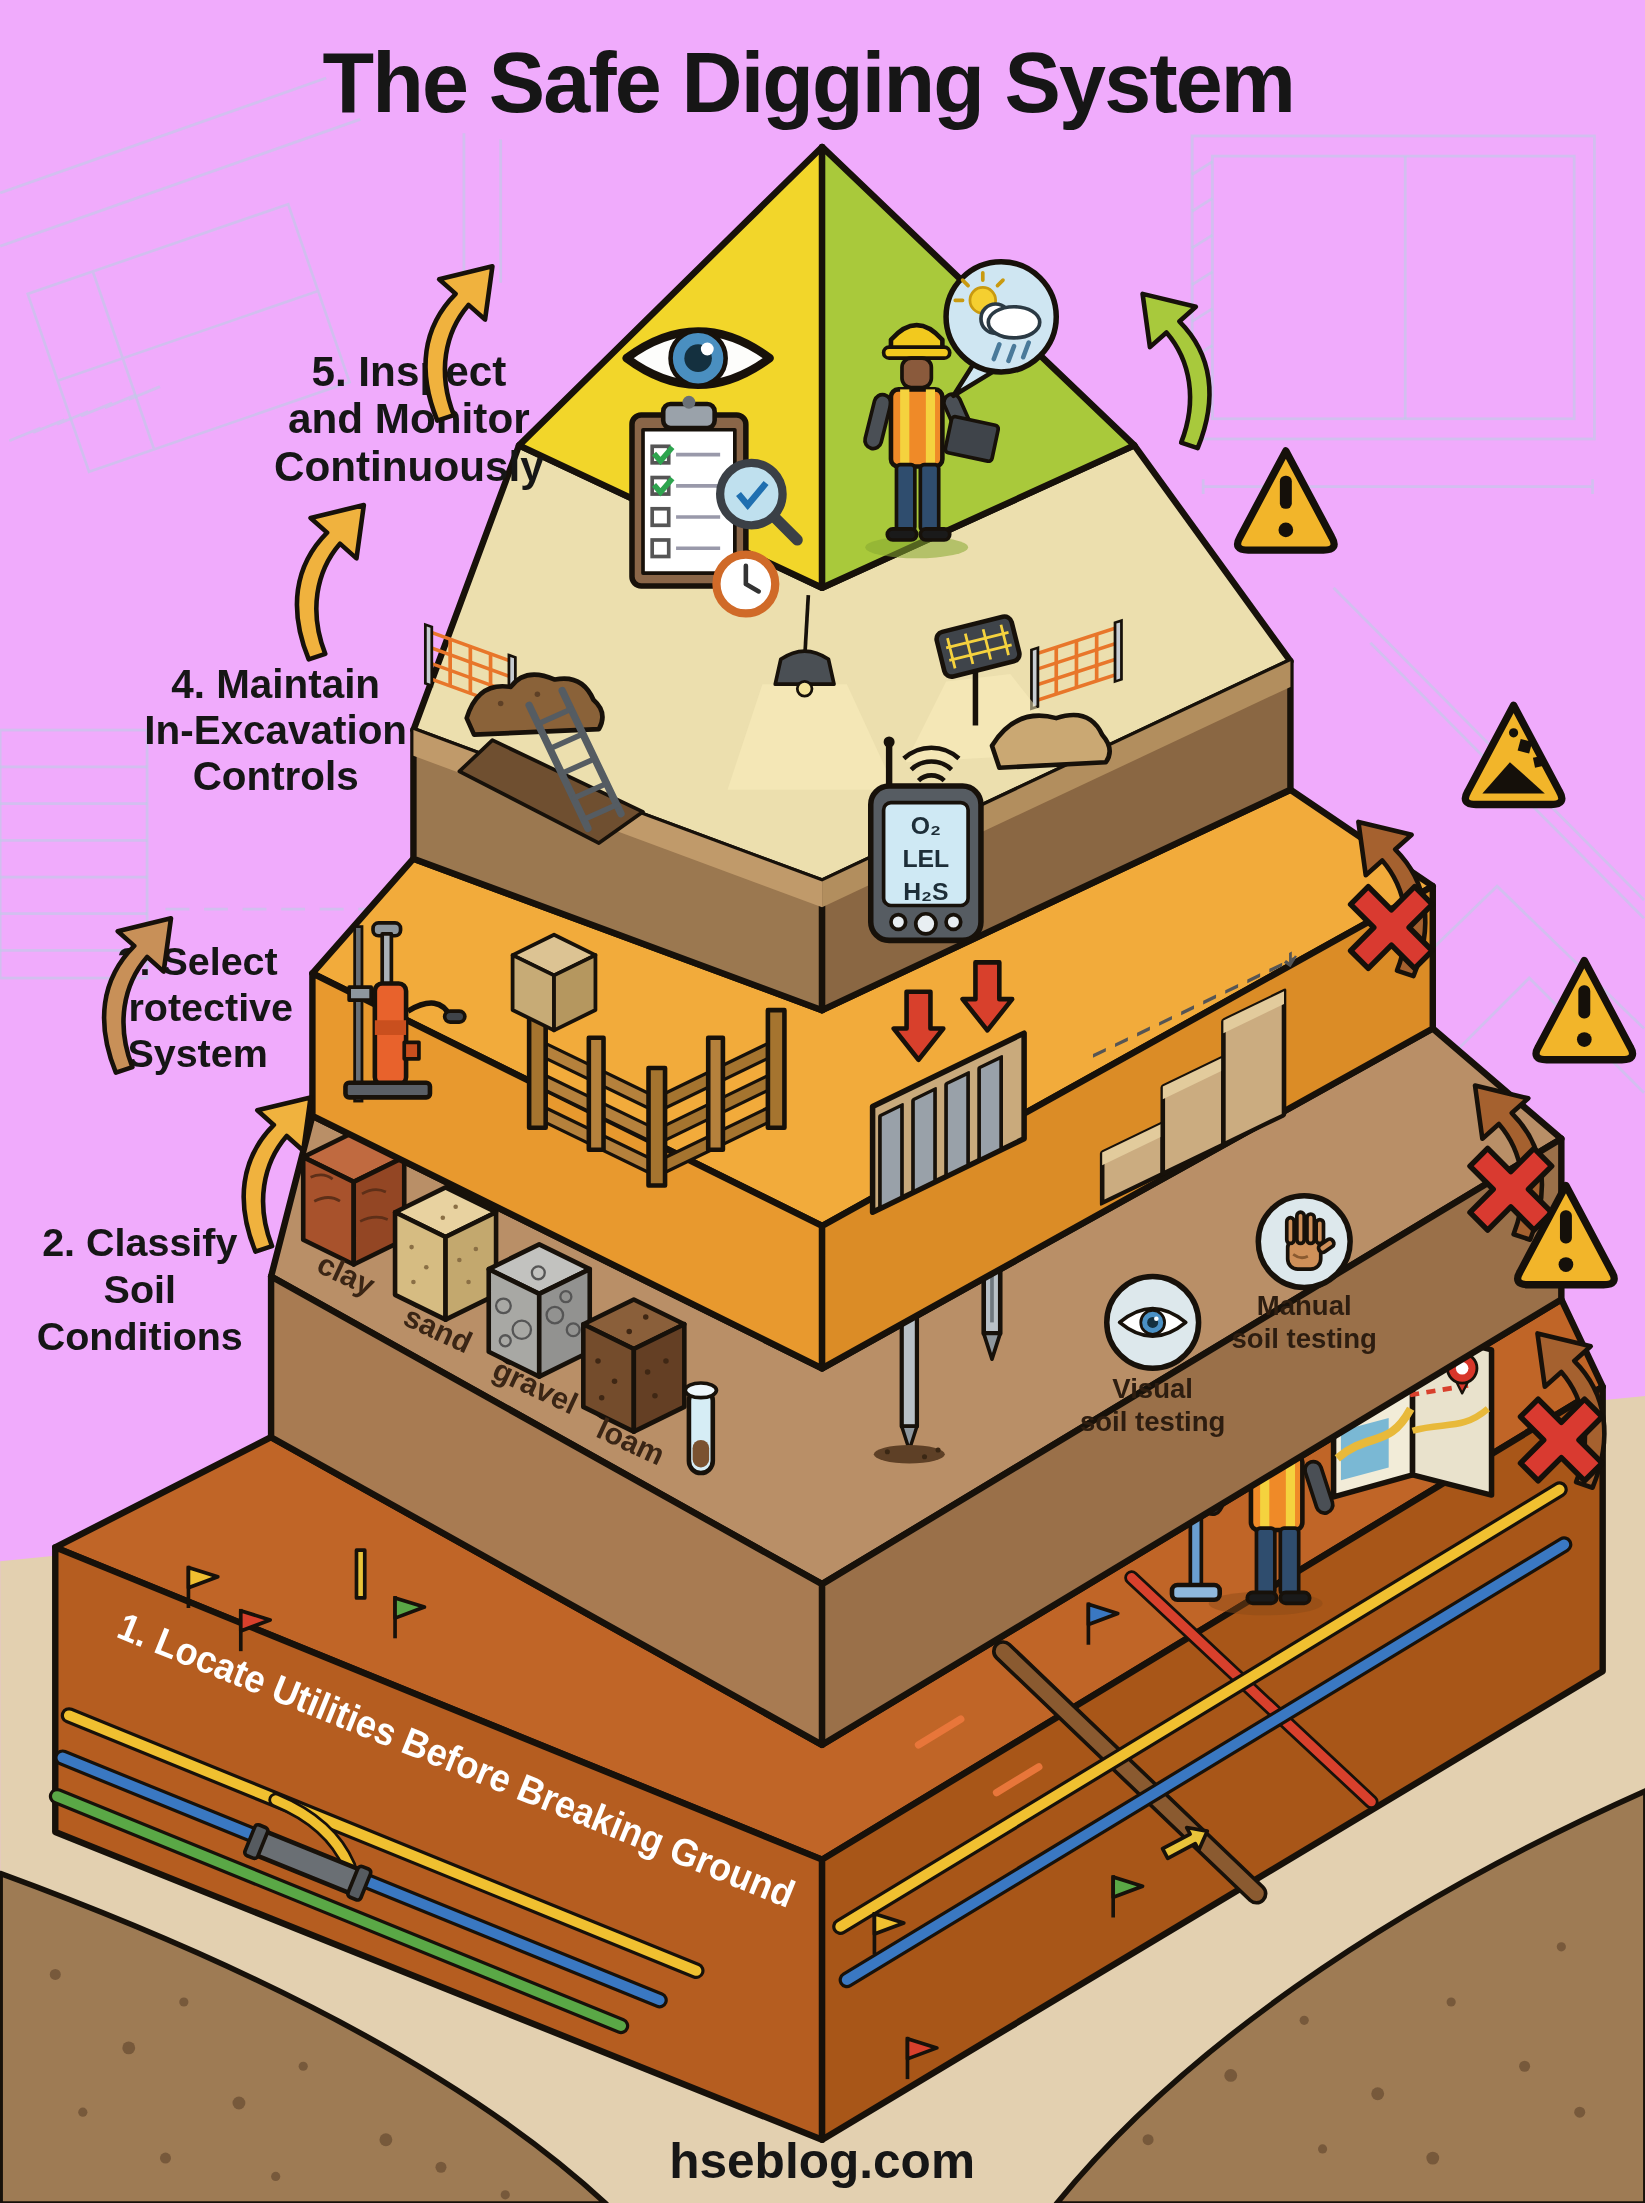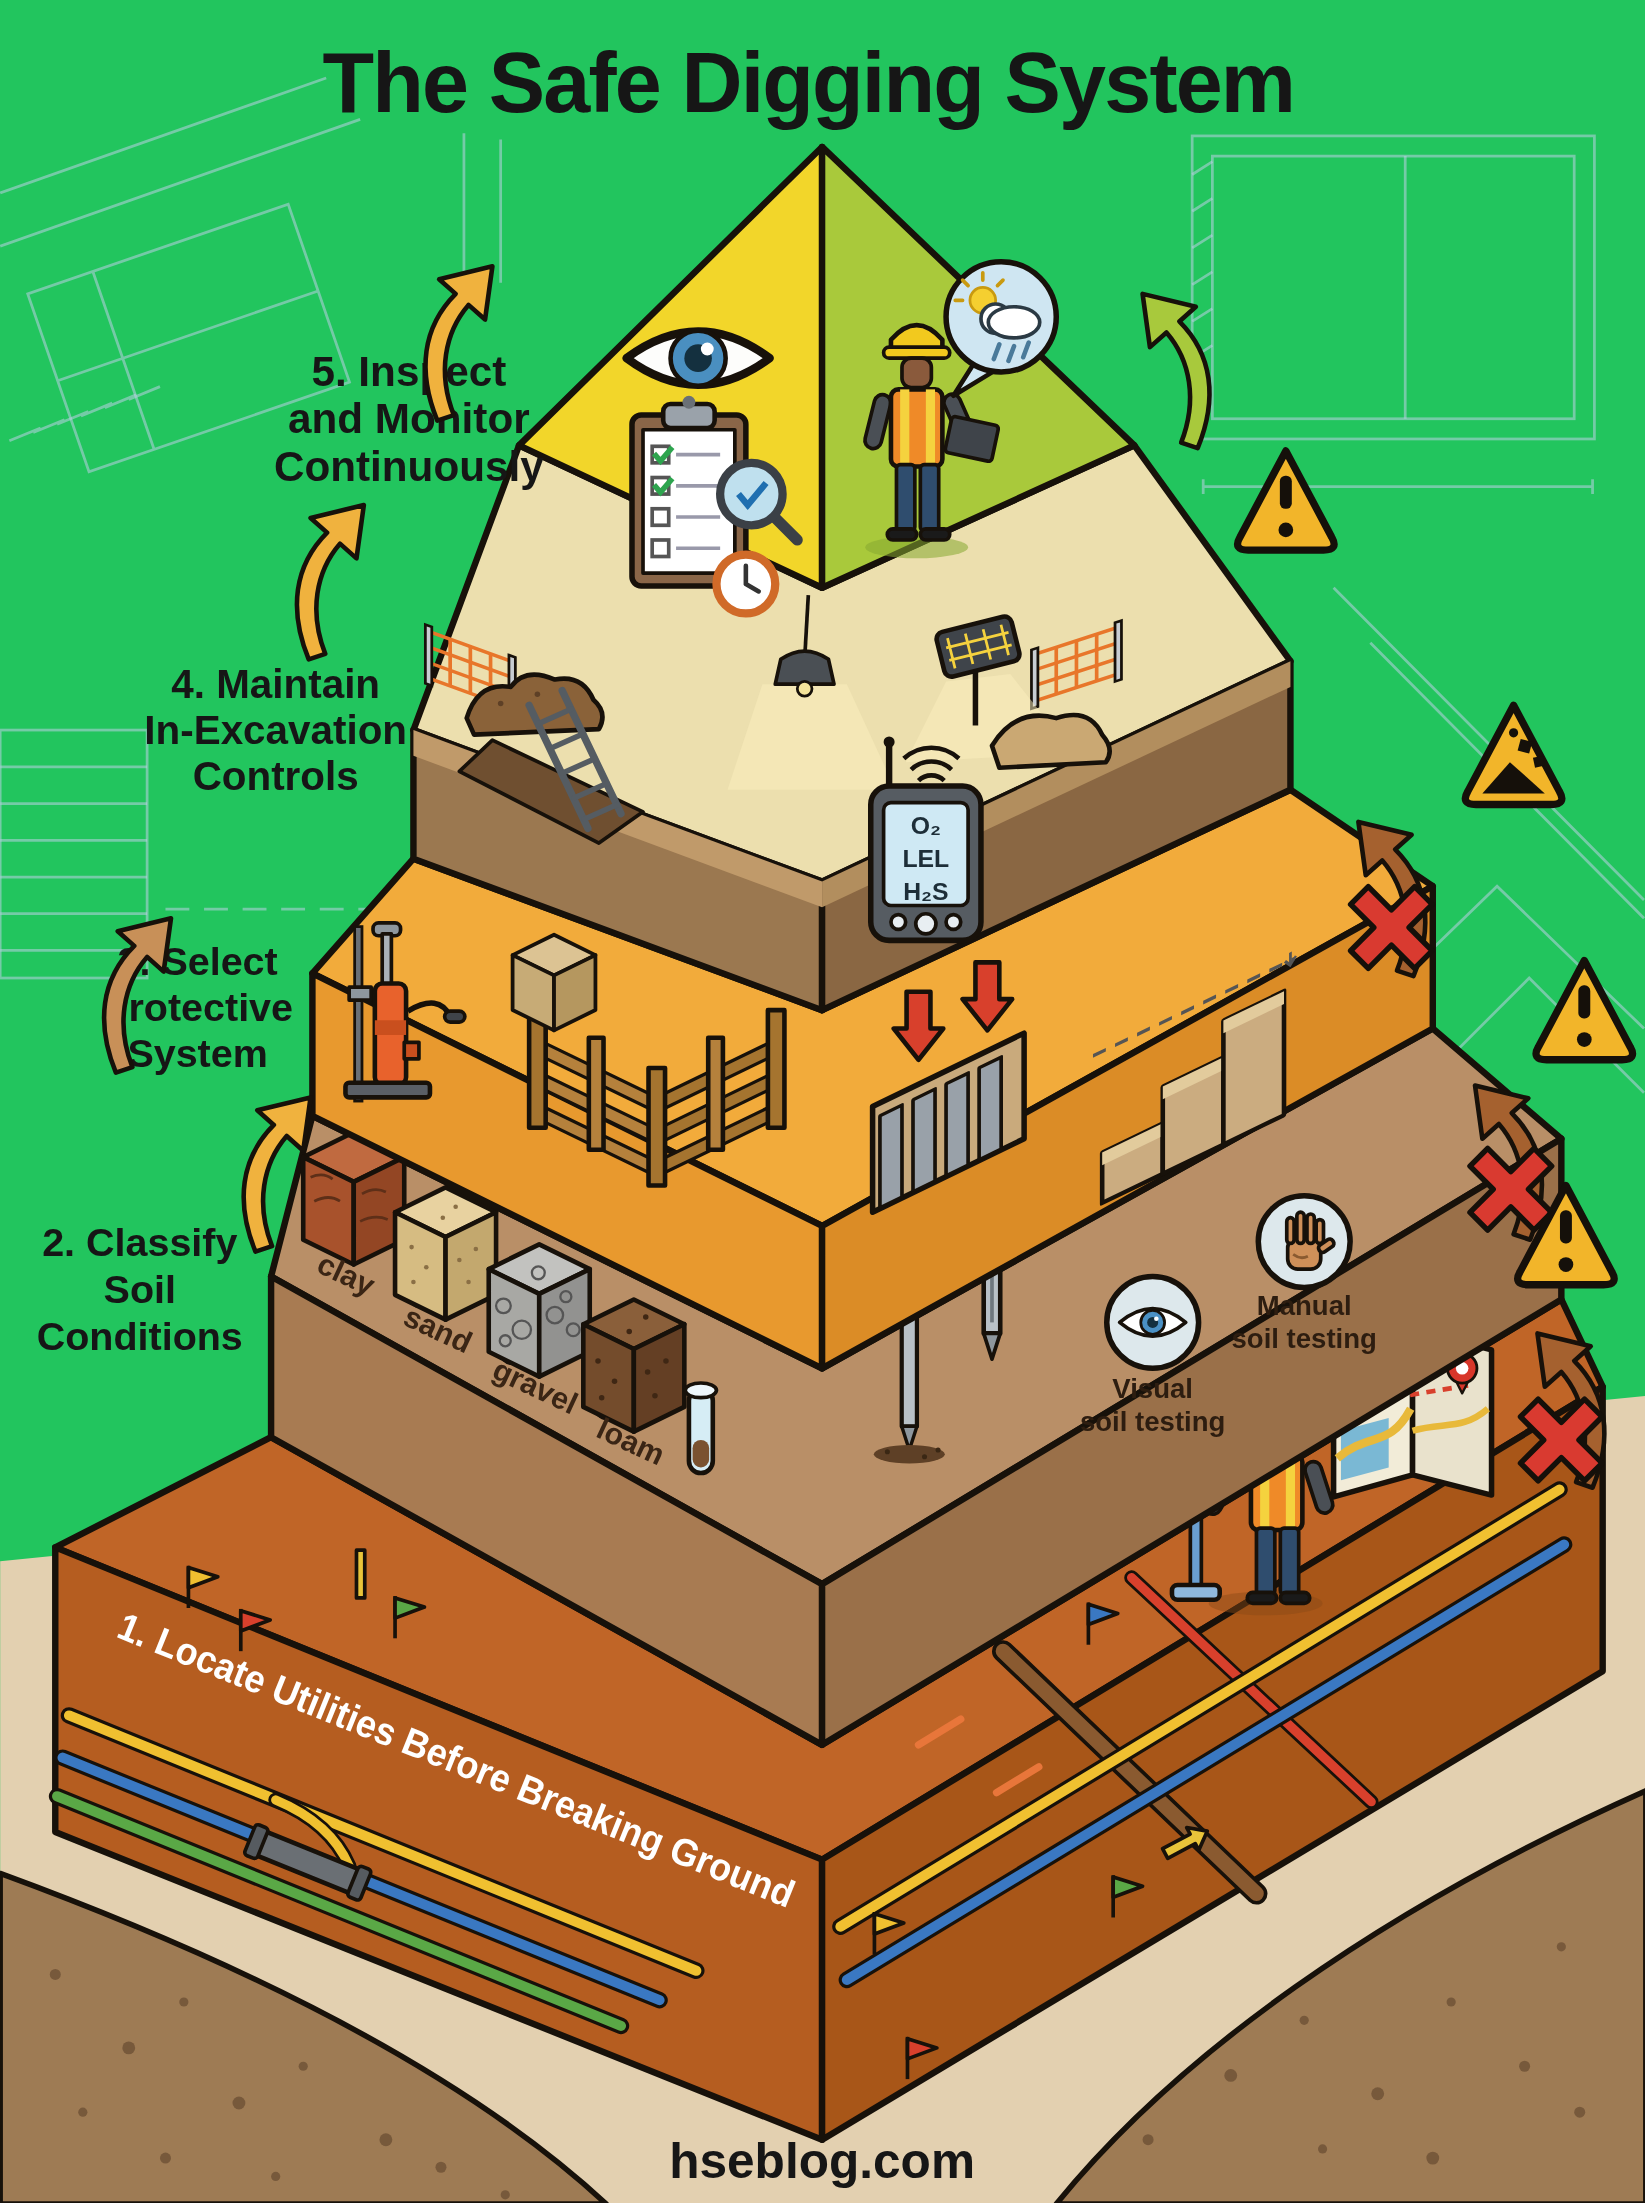--- a/index.html
+++ b/index.html
@@ -1,16 +1,16 @@
 <!DOCTYPE html>
 <html style="font-size:14.7px"><head>
 <meta charset="utf-8">
 <style>
   html,body{margin:0;padding:0;background:#ffffff;}
-  .canvas{position:relative;width:1646px;height:2204px;overflow:hidden;background:#22c55e;}
+  .canvas{position:relative;width:1646px;height:2204px;overflow:hidden;background:#f0abfc;}
   svg{display:block;}
   svg text{font-family:"Liberation Sans","DejaVu Sans",sans-serif;}
   .lbl{font-weight:bold;fill:#161616;text-anchor:middle;}
   .soil-lbl{font-weight:bold;fill:#3a2515;text-anchor:middle;font-size:33px;}
   .test-lbl{font-weight:bold;fill:#2d1d10;text-anchor:middle;font-size:30px;}
   .o7{stroke:#17110a;stroke-width:7;stroke-linejoin:round;}
   .o6{stroke:#17110a;stroke-width:6;stroke-linejoin:round;}
   .o5{stroke:#17110a;stroke-width:5;stroke-linejoin:round;}
   .o4{stroke:#17110a;stroke-width:4;stroke-linejoin:round;}
   .bp{stroke:#b9cfe4;stroke-width:3;fill:none;opacity:.55;}

